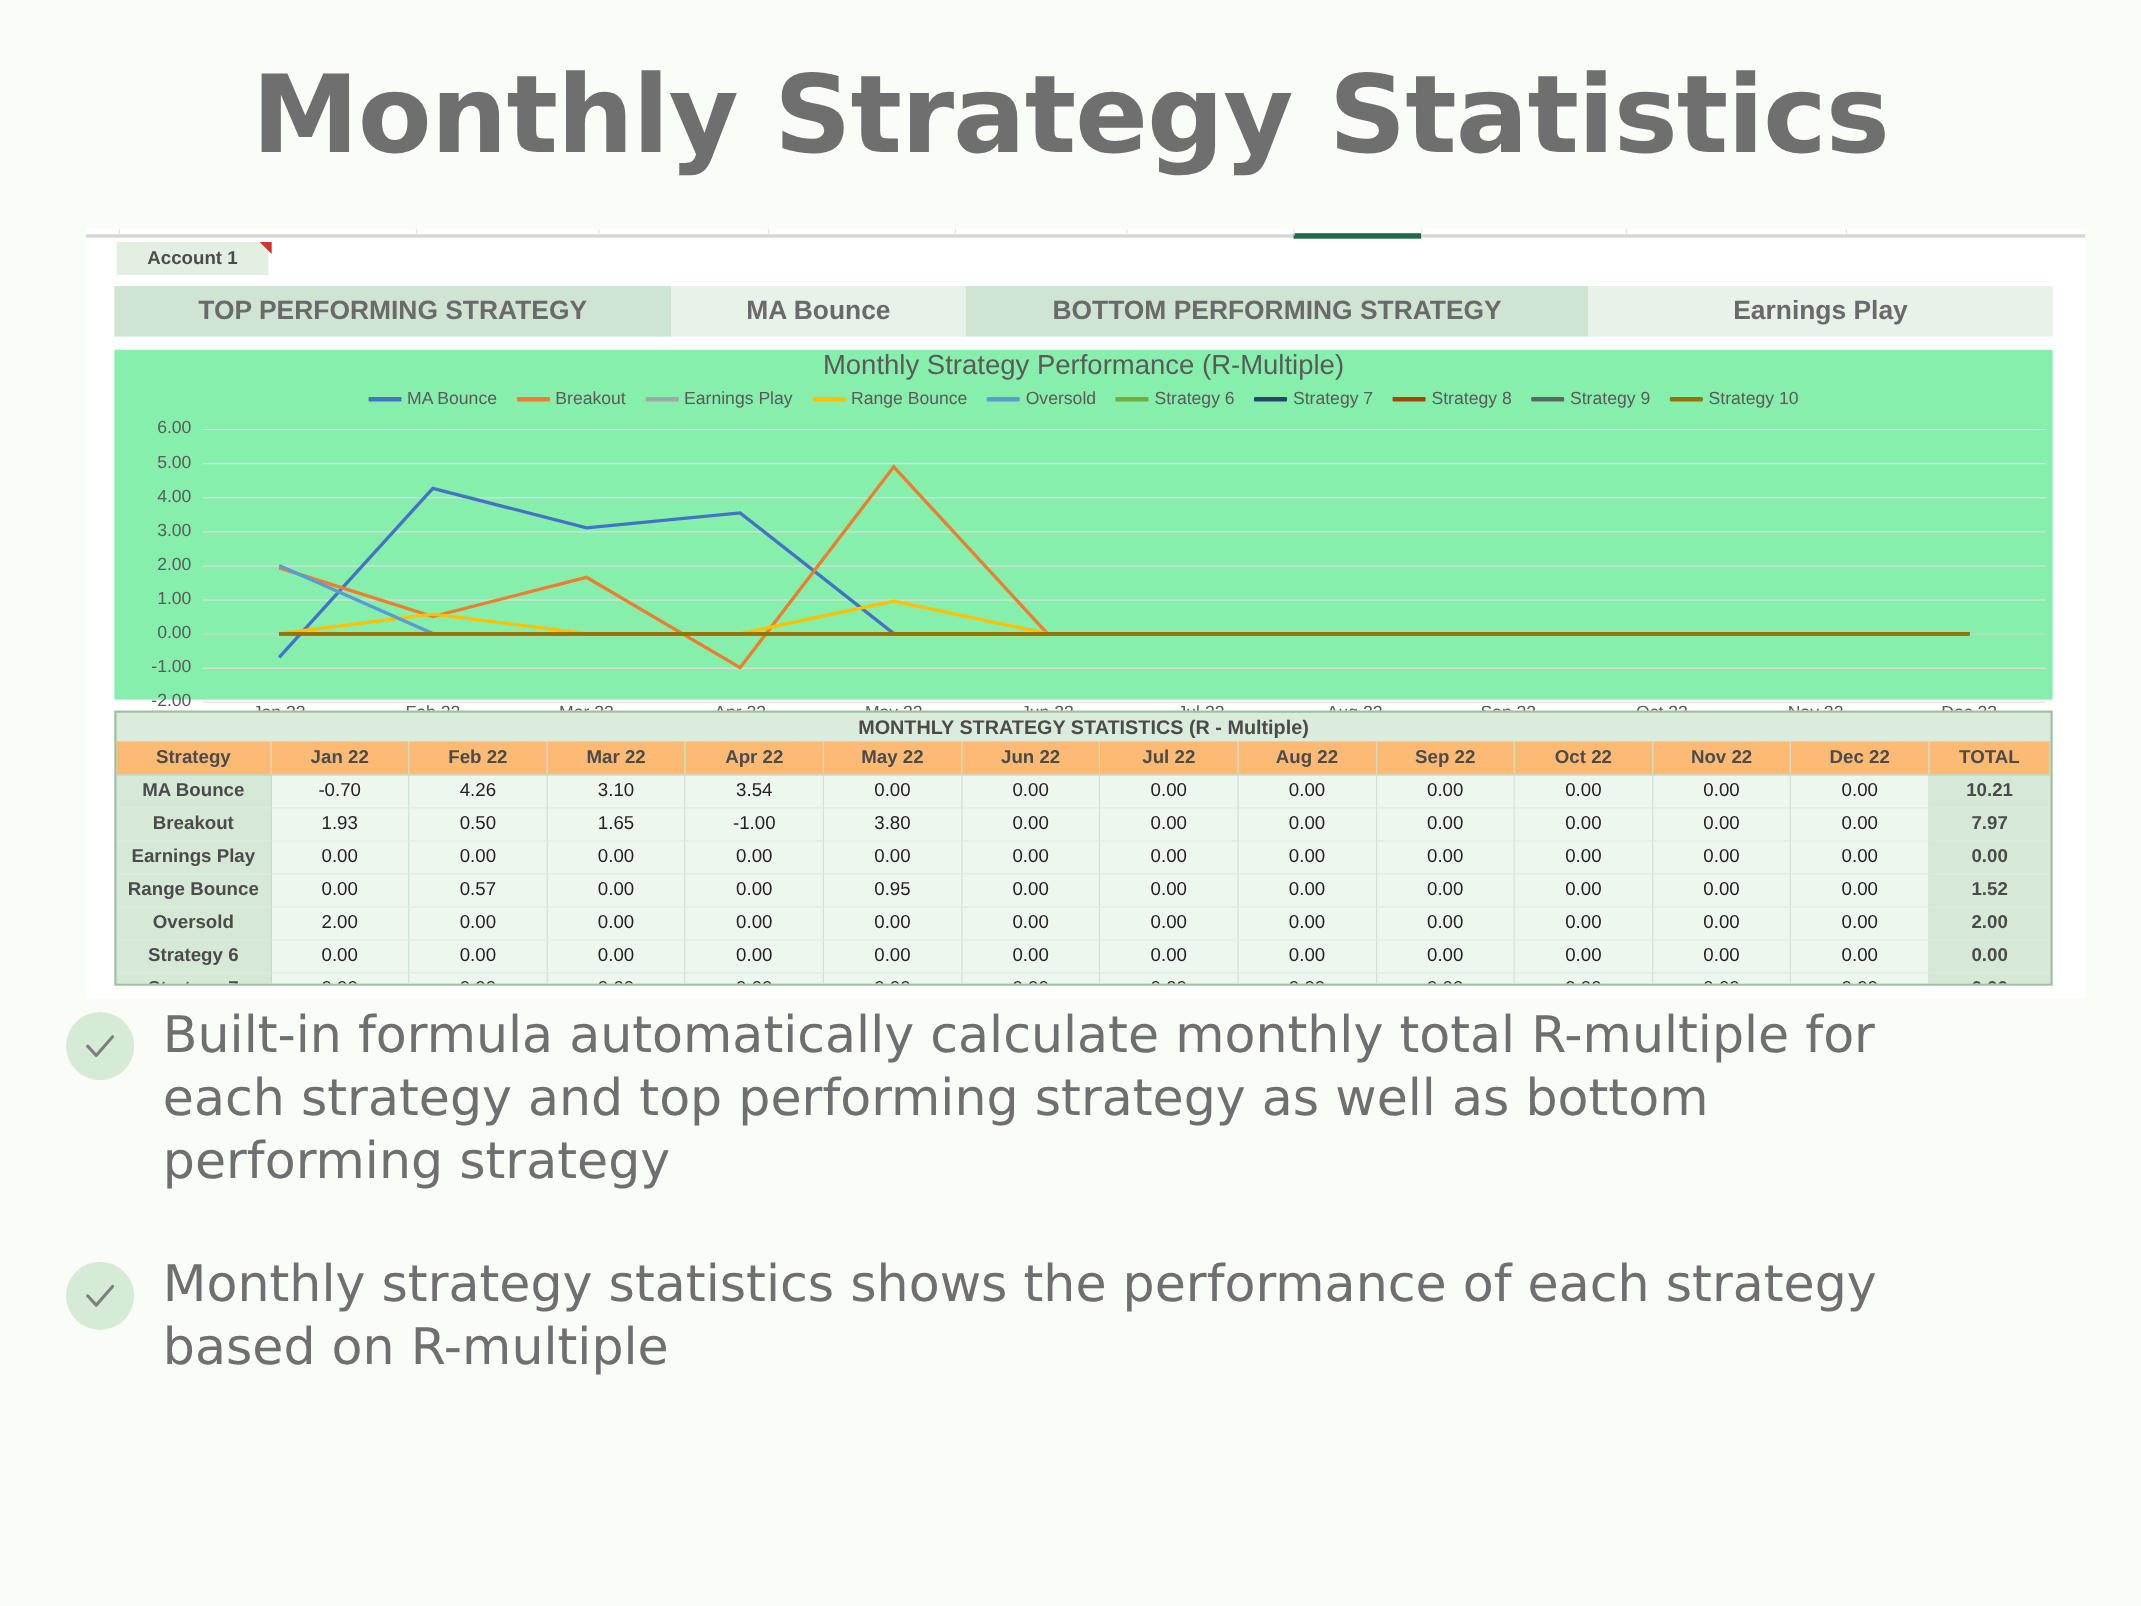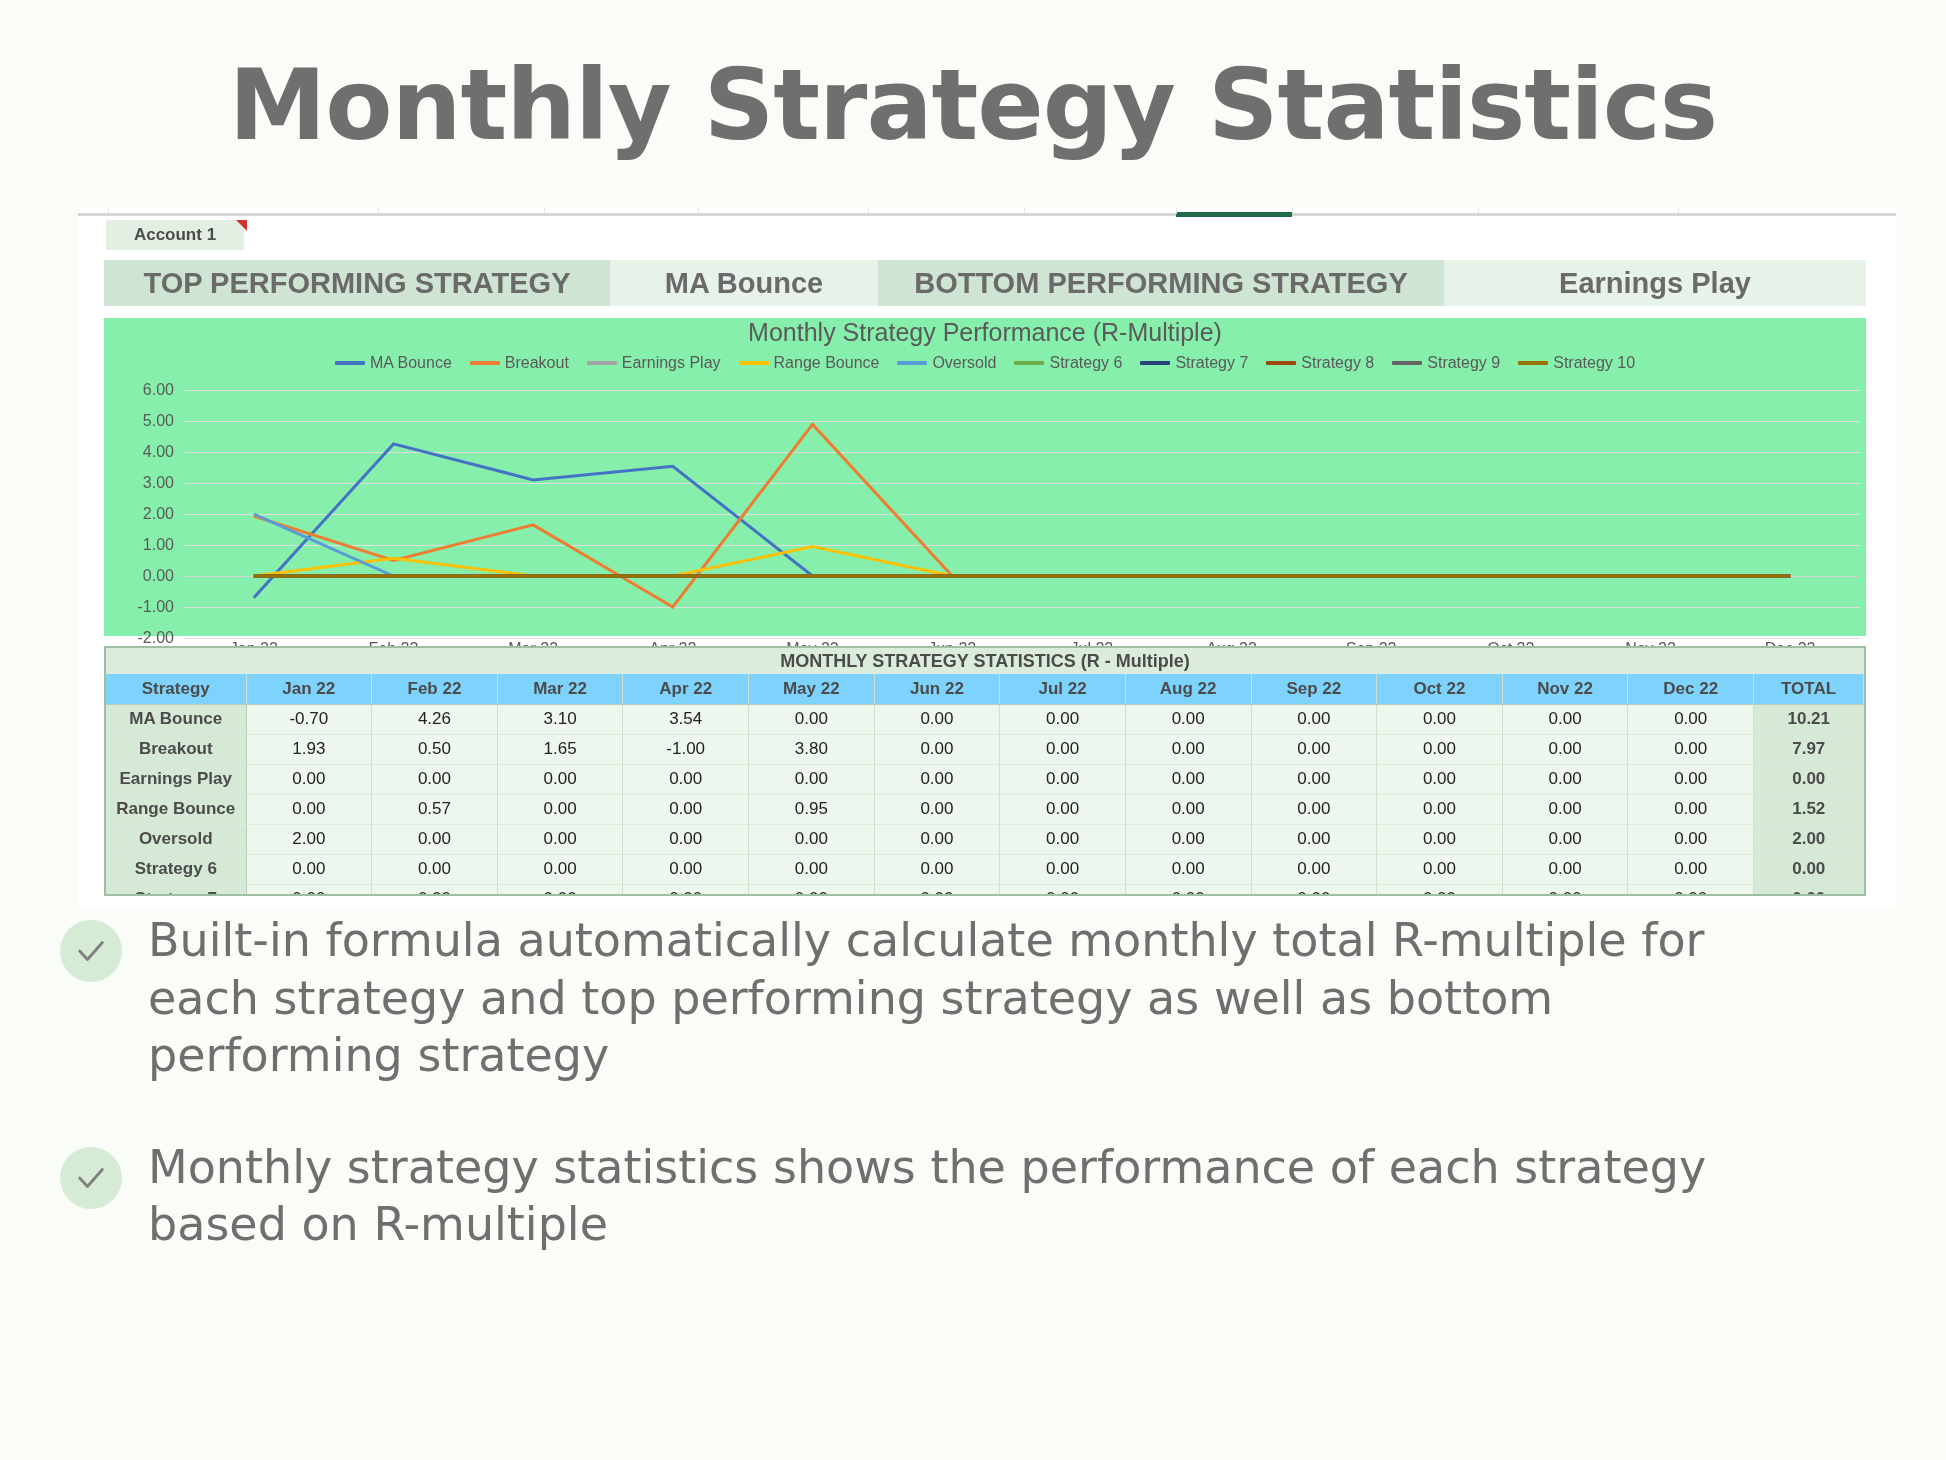--- a/index.html
+++ b/index.html
@@ -52,21 +52,21 @@
   }
 
   
   .kpi-row {
     position: absolute; left: 26px; top: 52px;
     width: 1762px; height: 46px;
     display: flex;
   }
   .kpi-cell {
     display: flex; align-items: center; justify-content: center;
-    font-size: 29px; font-weight: bold; color: #6a6a6a;
+    font-size: 24px; font-weight: bold; color: #6a6a6a;
     font-family: "Liberation Sans", sans-serif;
   }
   .kpi-label { background: #cfe4d2; }
   .kpi-value { background: #e7f2e8; font-weight: bold; }
   .kpi-c1 { width: 506px; }
   .kpi-c2 { width: 268px; }
   .kpi-c3 { width: 566px; text-align: center; }
   .kpi-c4 { width: 422px; }
 
   
@@ -116,21 +116,21 @@
     height: 26px; display: flex; align-items: center; justify-content: center;
     font-size: 18px; font-weight: bold; color: #4b4b4b;
     background: #dcecdc;
   }
   table.grid { width: 100%; border-collapse: collapse; table-layout: fixed; }
   table.grid th, table.grid td {
     height: 30px; font-size: 17px; text-align: center;
     border-right: 1px solid #cfe0cf;
   }
   table.grid th {
-    background: #7dd3fc; font-weight: bold; color: #4b4b4b;
+    background: #fdba74; font-weight: bold; color: #4b4b4b;
     border-bottom: 1px solid #b8cdb8;
   }
   table.grid td { background: #eef7ee; color: #222; border-bottom: 1px solid #dcecdc; }
   table.grid td.rowhdr {
     background: #d6e9d6; font-weight: bold; color: #4b4b4b;
     border-right: 1px solid #b8cdb8;
   }
   table.grid td.total {
     background: #d6e9d6; font-weight: bold; color: #4b4b4b;
     border-left: 1px solid #b8cdb8; border-right: none;

